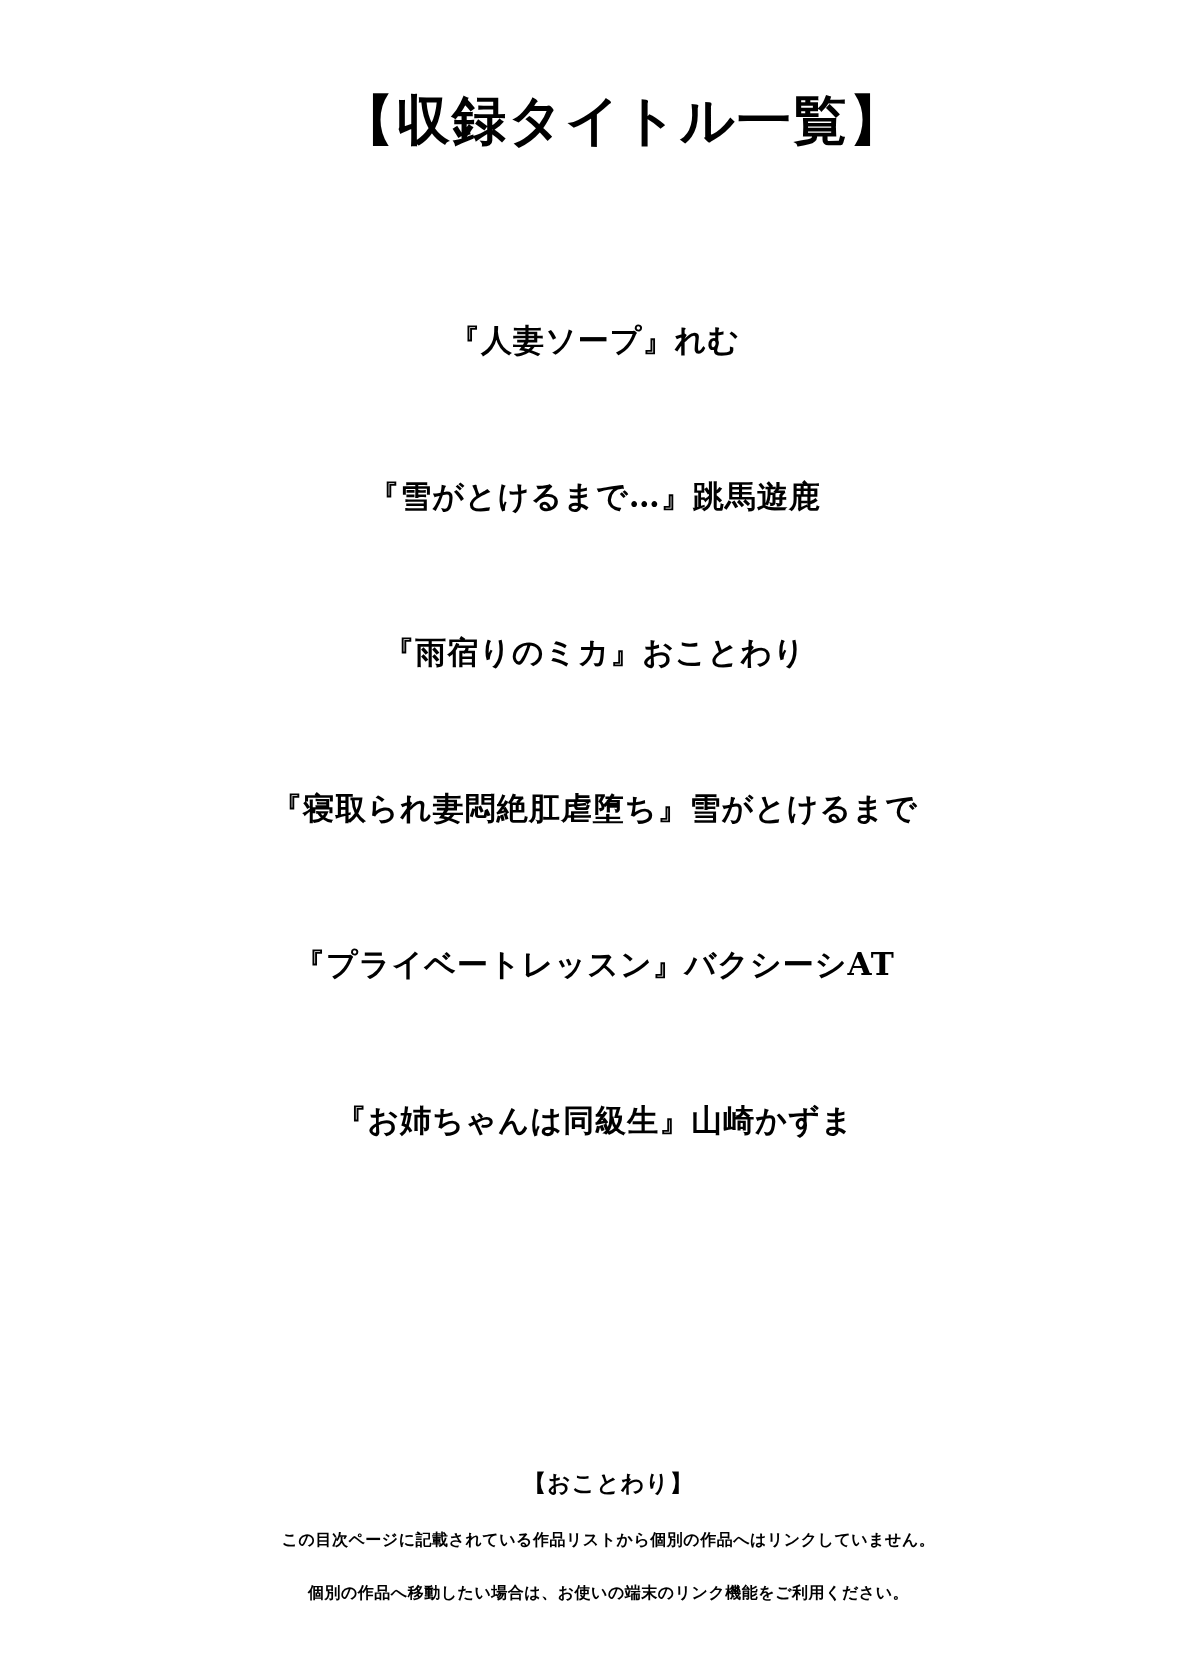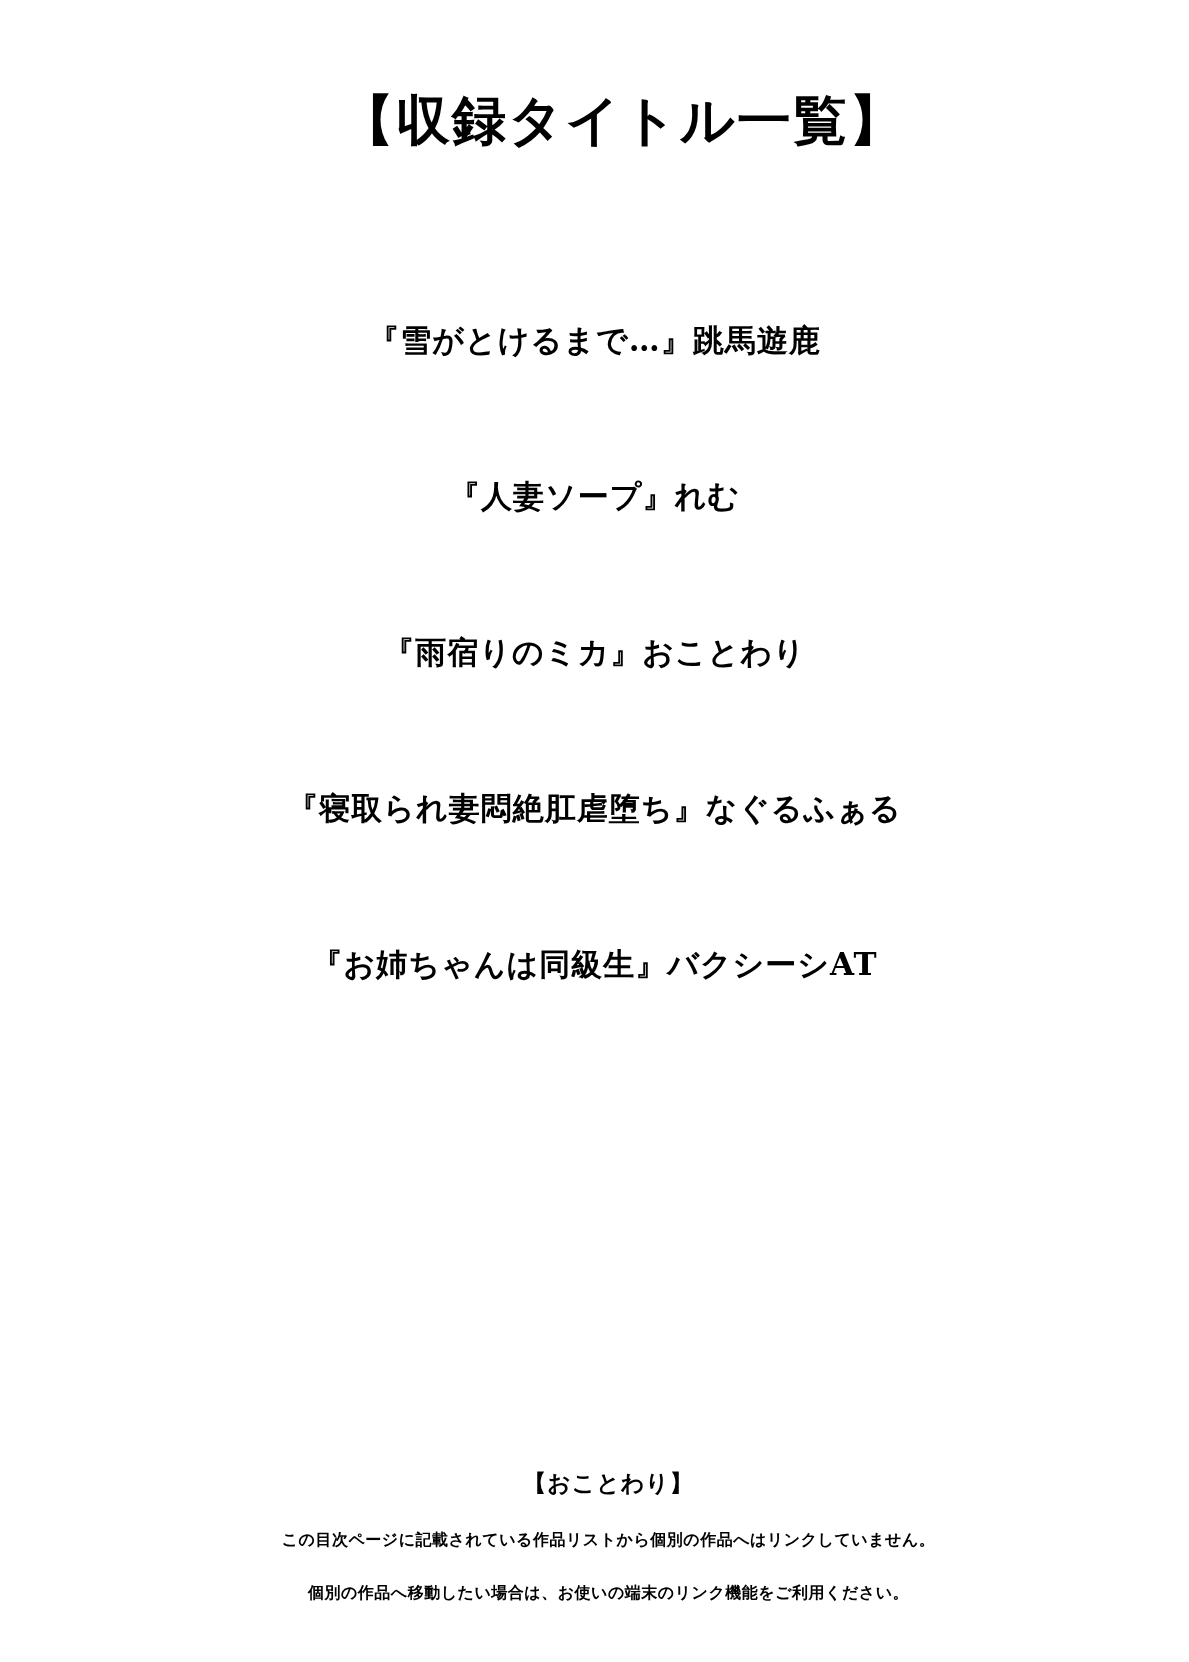--- a/index.html
+++ b/index.html
@@ -81,33 +81,36 @@
 </style>
 </head>
 <body>
 
 <div class="page">
 
   <h1 class="page-title">【収録タイトル一覧】</h1>
 
   <ul class="toc-list">
     <li class="toc-item">
-      <span>『雪がとけるまで…』跳馬遊鹿</span>
+      <span>『人妻ソープ』れむ</span>
     </li>
     <li class="toc-item">
-      <span>『人妻ソープ』れむ</span>
+      <span>『雪がとけるまで…』跳馬遊鹿</span>
     </li>
     <li class="toc-item">
       <span>『雨宿りのミカ』おことわり</span>
     </li>
     <li class="toc-item">
-      <span>『寝取られ妻悶絶肛虐堕ち』なぐるふぁる</span>
+      <span>『寝取られ妻悶絶肛虐堕ち』雪がとけるまで</span>
     </li>
     <li class="toc-item">
-      <span>『お姉ちゃんは同級生』バクシーシAT</span>
+      <span>『プライベートレッスン』バクシーシAT</span>
+    </li>
+    <li class="toc-item">
+      <span>『お姉ちゃんは同級生』山崎かずま</span>
     </li>
   </ul>
 
   <div class="notice">
     <div class="notice-title">【おことわり】</div>
     <div class="notice-line">この目次ページに記載されている作品リストから個別の作品へはリンクしていません。</div>
     <div class="notice-line">個別の作品へ移動したい場合は、お使いの端末のリンク機能をご利用ください。</div>
   </div>
 
 </div>

